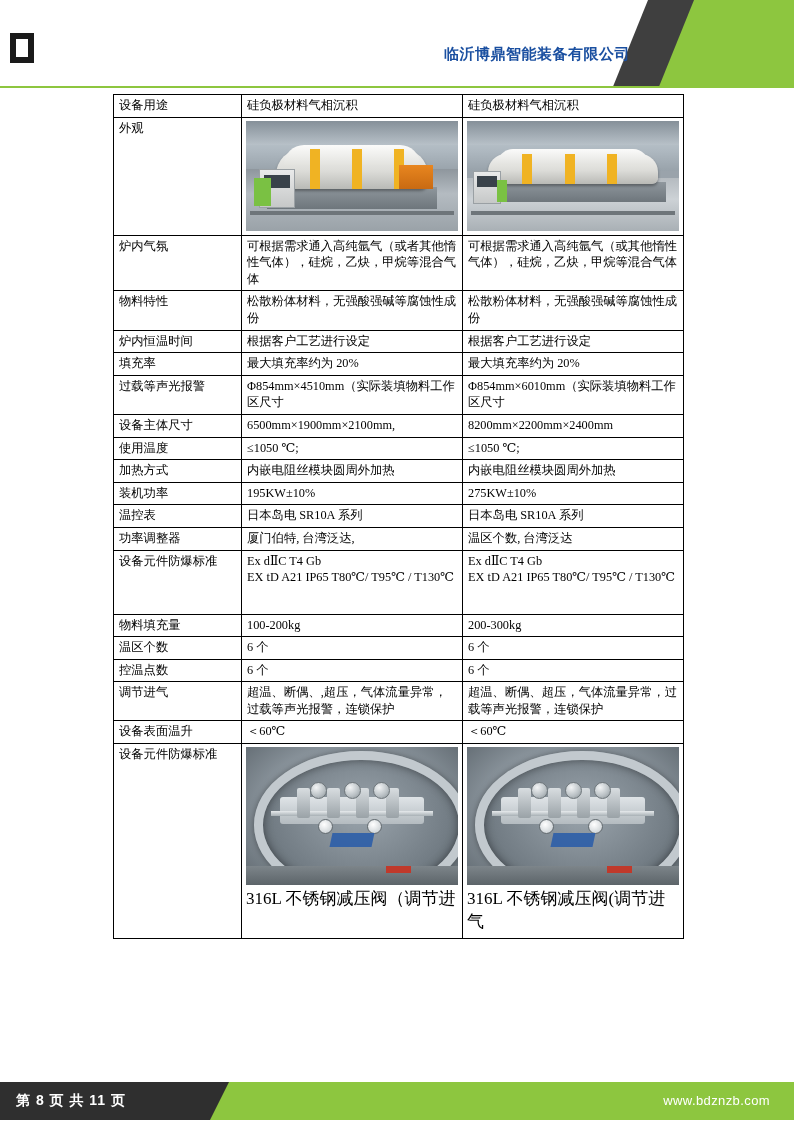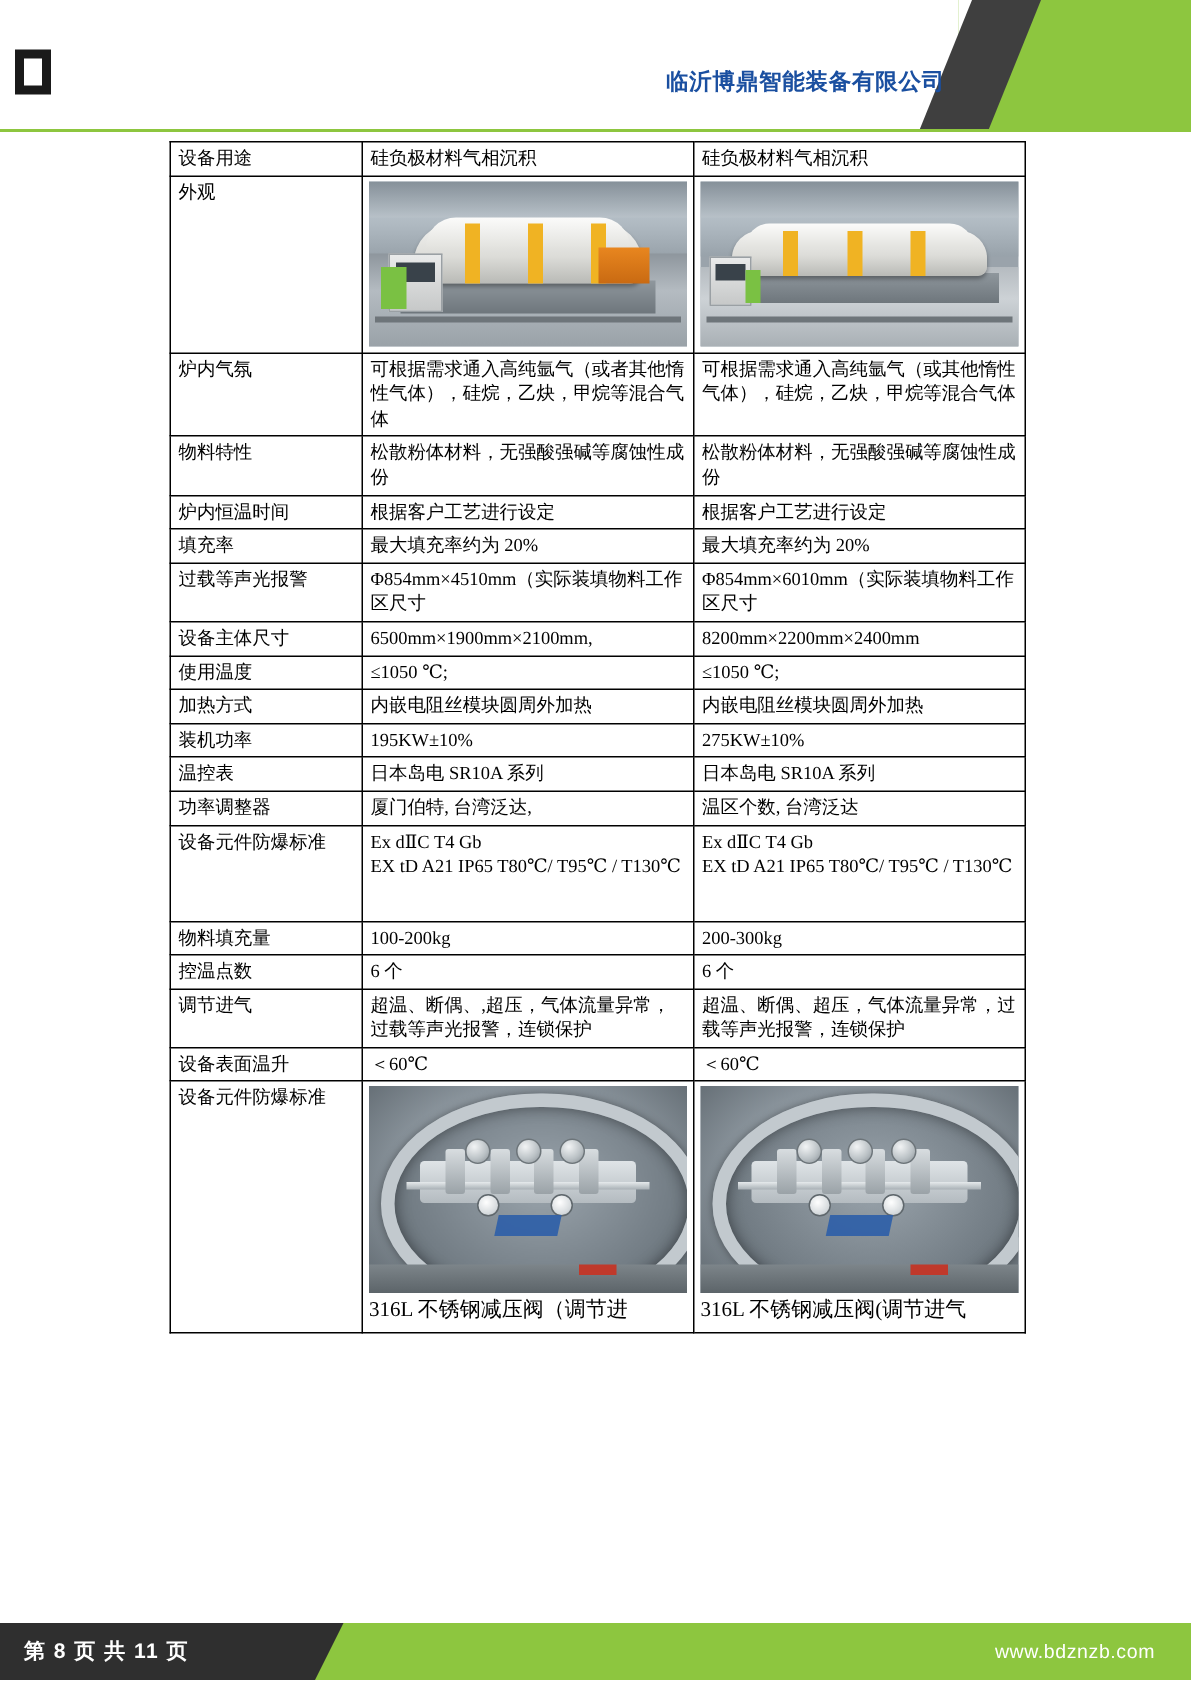--- a/index.html
+++ b/index.html
@@ -294,21 +294,21 @@
     width: 12%; height: 5%;
     background: #c0392b;
   }
   .pv-floor {
     position: absolute;
     left: 0; bottom: 0; width: 100%; height: 14%;
     background: linear-gradient(180deg, #7d858a 0%, #5c6469 100%);
   }
 
   .caption {
-    font-size: 14px;
+    font-size: 17px;
     line-height: 1.35;
     padding-top: 3px;
   }
 
   
   .footer {
     position: absolute;
     left: 0;
     top: 1076px;
     width: 794px;
@@ -497,20 +497,25 @@
         <td style="white-space:pre-line">Ex dⅡC T4 Gb
  EX tD A21 IP65 T80℃/ T95℃ / T130℃</td>
       </tr>
 
       <tr>
         <td>物料填充量</td>
         <td>100-200kg</td>
         <td>200-300kg</td>
       </tr>
 
+      <tr>
+        <td>温区个数</td>
+        <td>6 个</td>
+        <td>6 个</td>
+      </tr>
 
       <tr>
         <td>控温点数</td>
         <td>6 个</td>
         <td>6 个</td>
       </tr>
 
       <tr>
         <td>调节进气</td>
         <td>超温、断偶、,超压，气体流量异常，过载等声光报警，连锁保护</td>

